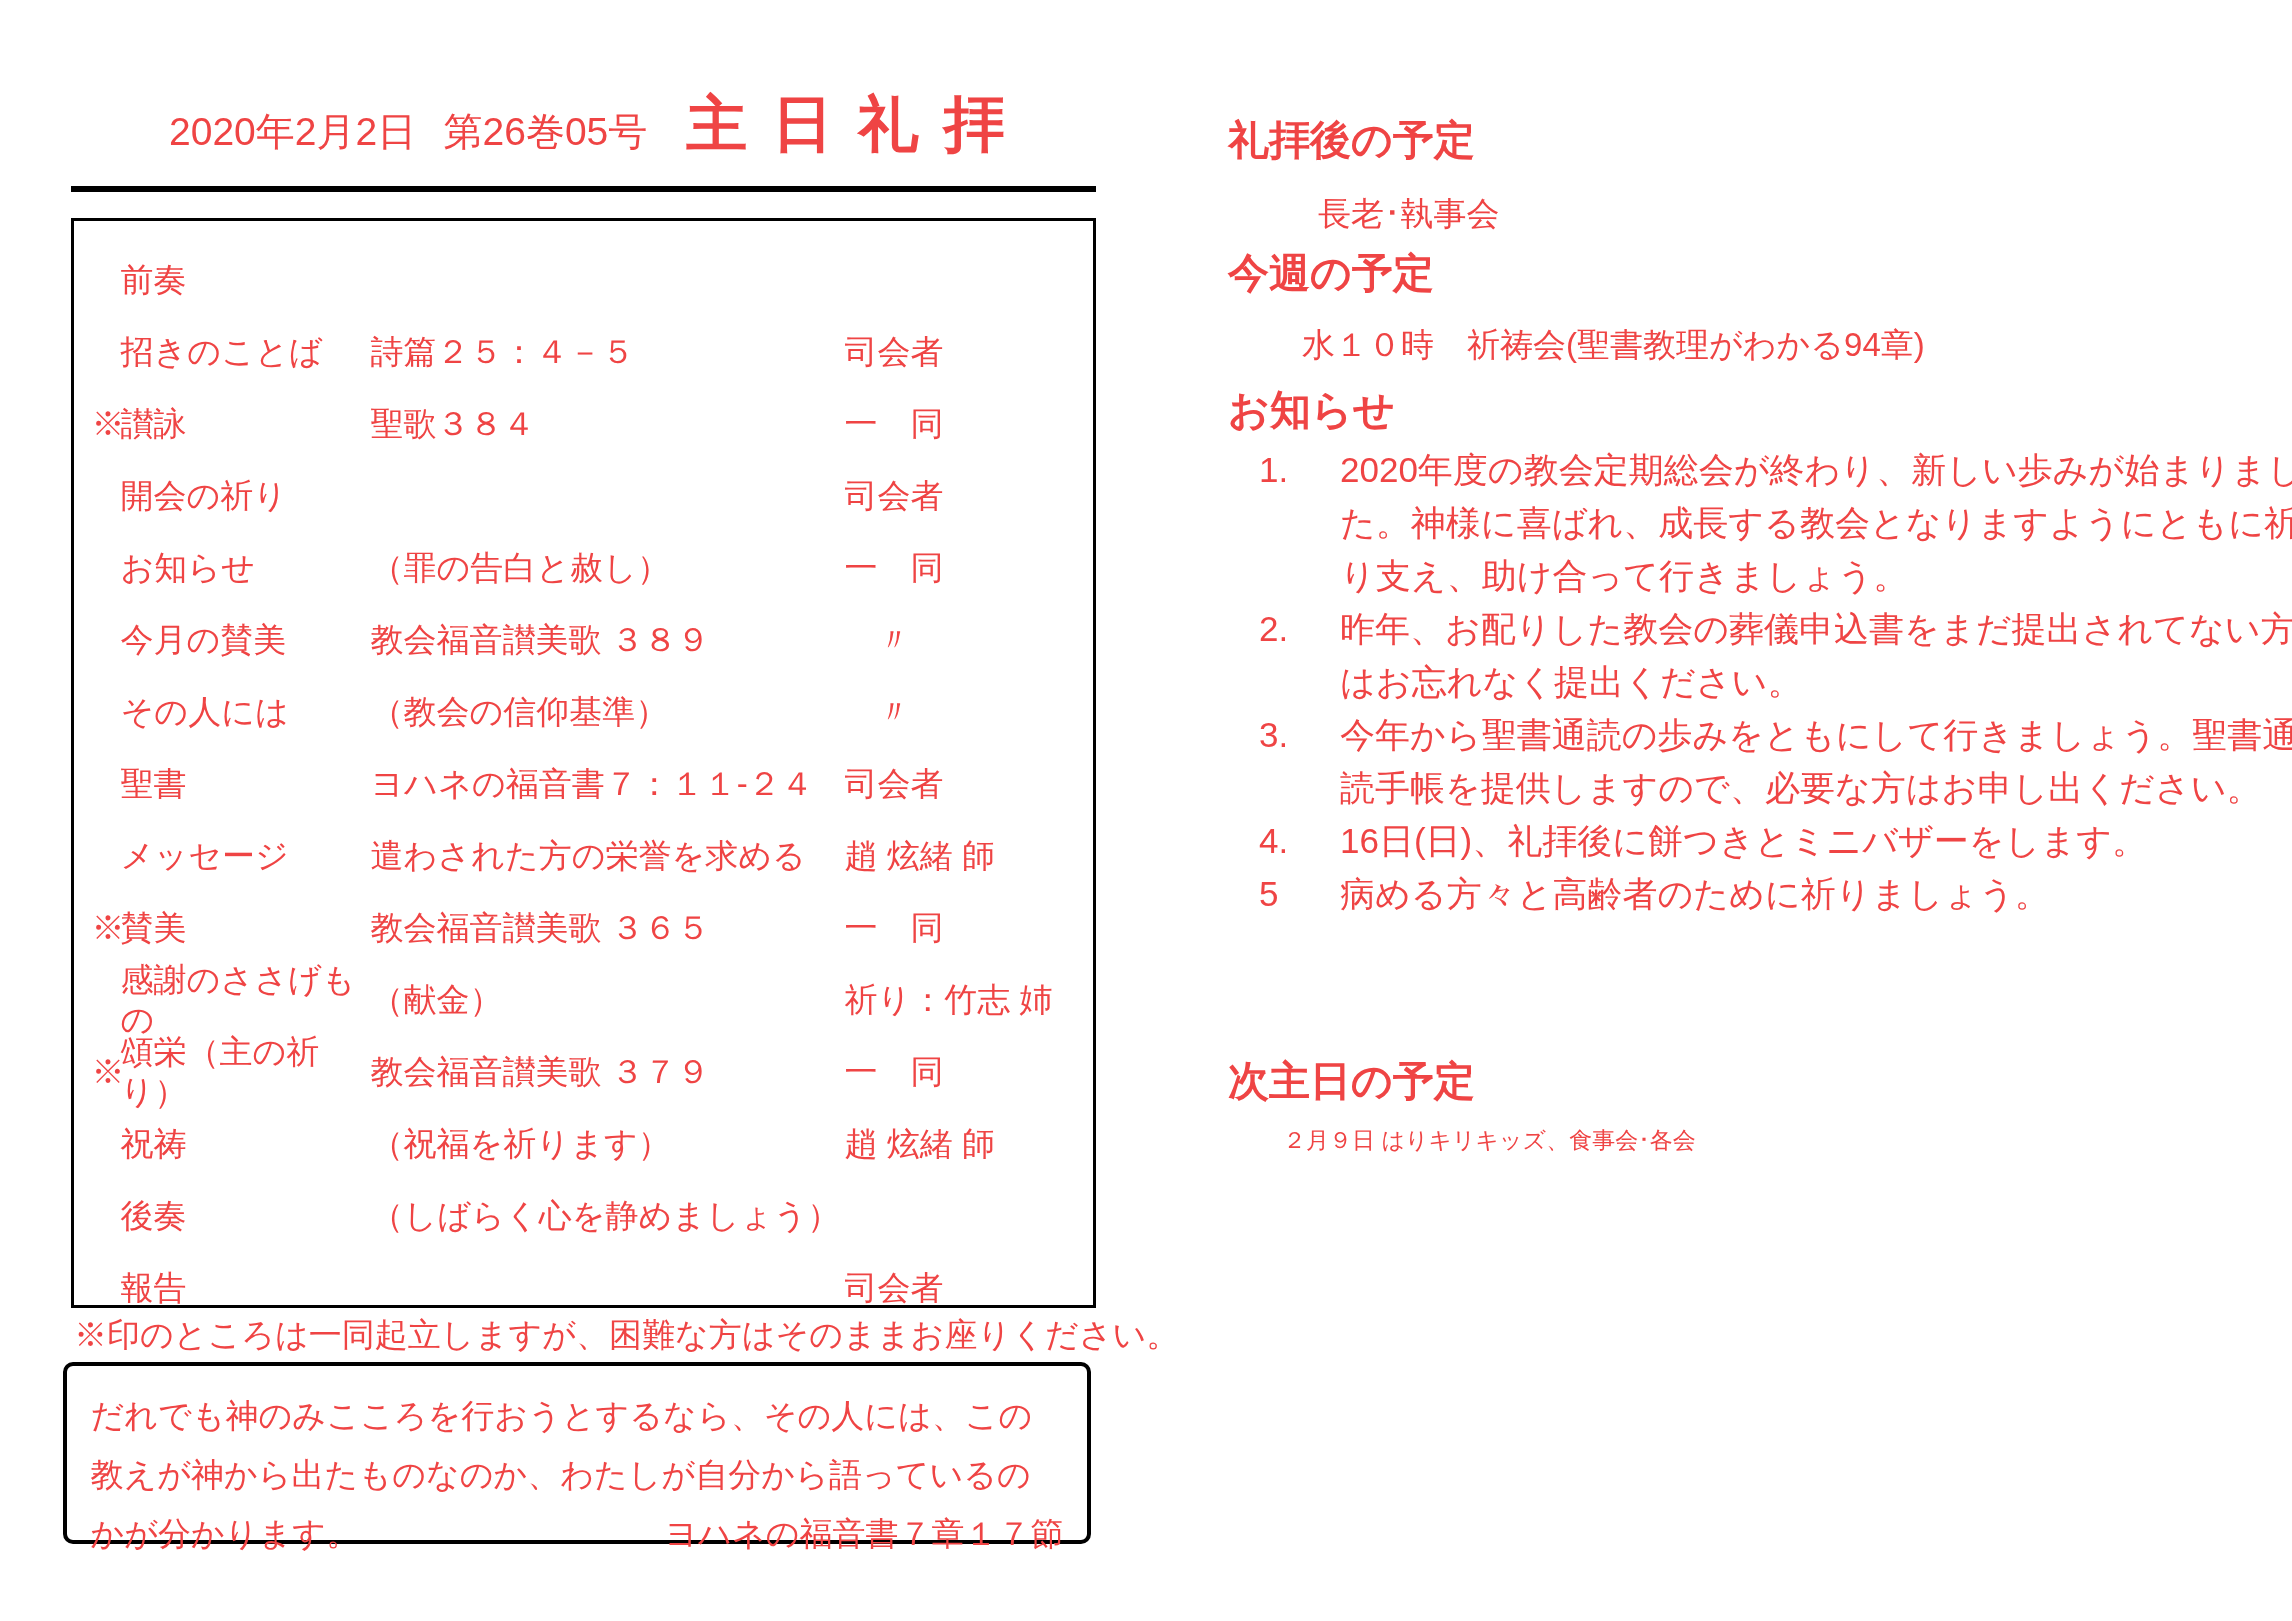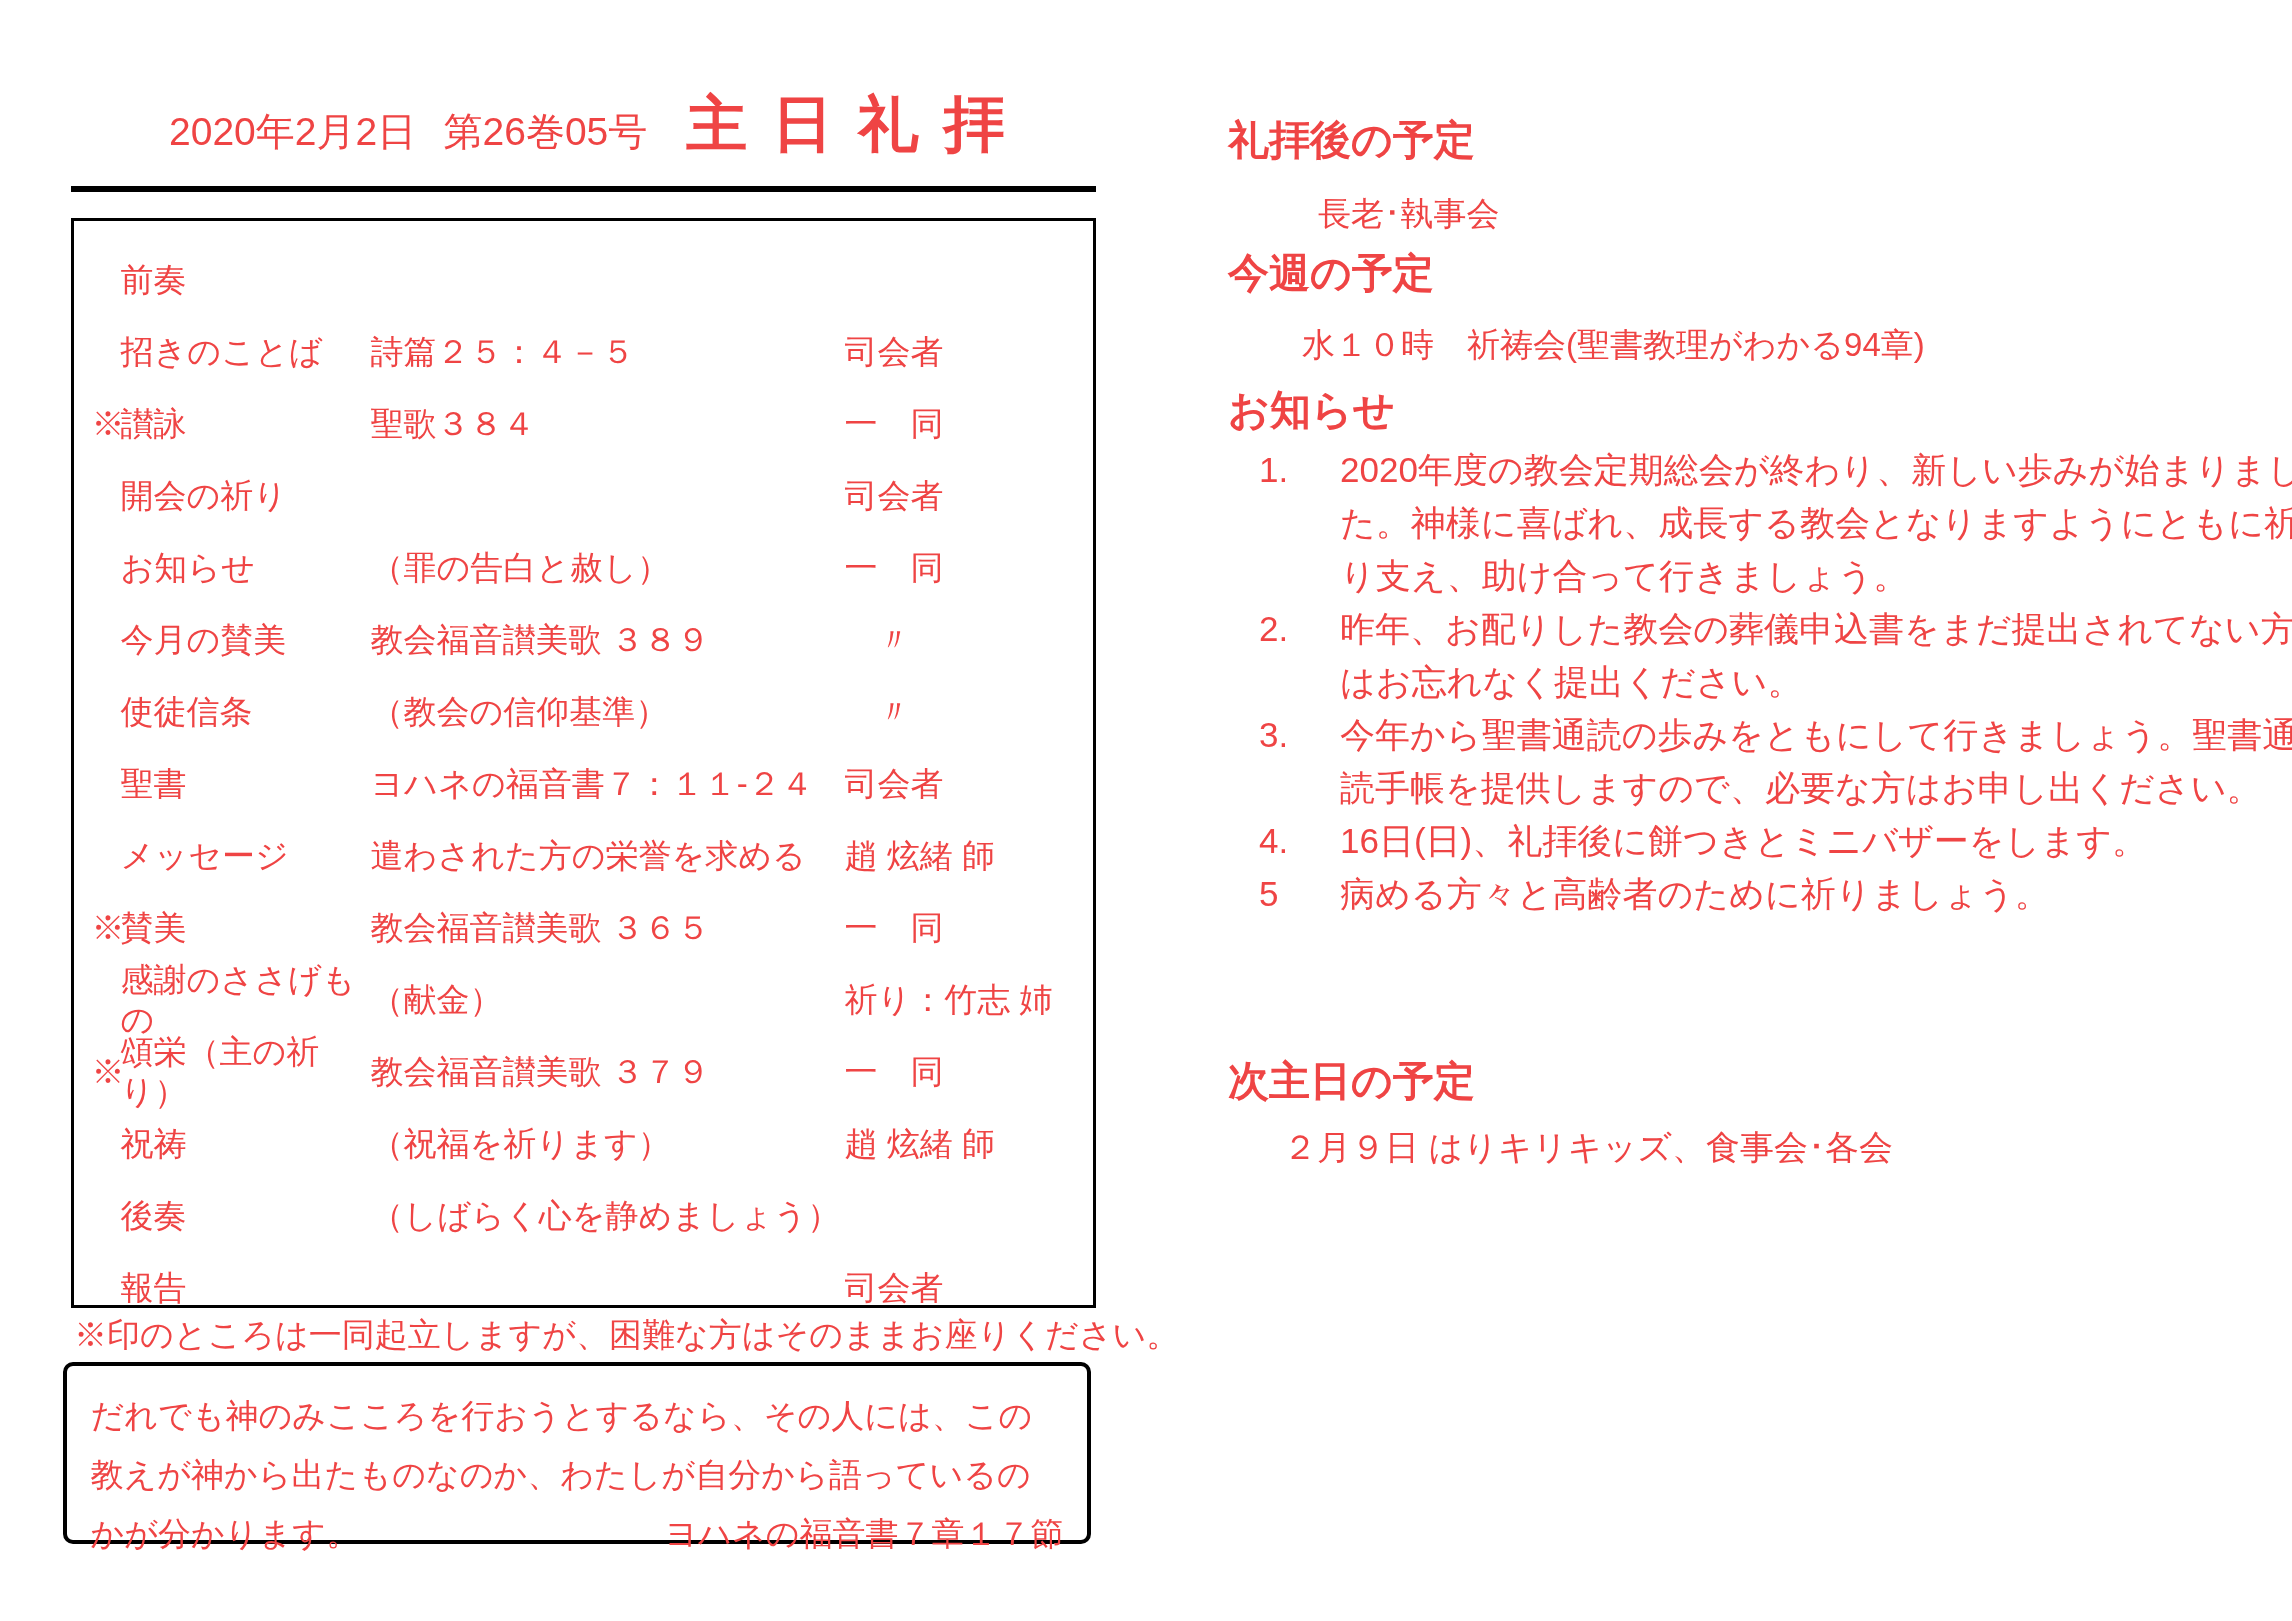--- a/index.html
+++ b/index.html
@@ -51,21 +51,21 @@
   #after-item{top:194px;left:90px;}
   #h-week{top:251px;}
   #week-item{top:325px;left:74px;}
   #h-news{top:388px;}
   .ann-list{position:absolute;top:443px;left:31px;width:1033px;}
   .a-row{display:flex;align-items:flex-start;}
   .a-num{width:61px;flex:0 0 auto;font-size:35px;line-height:53px;}
   .a-text{width:970px;flex:0 0 auto;font-size:35px;line-height:53px;
           overflow-wrap:anywhere;word-break:break-all;margin-left:20px;}
   #h-next{top:1059px;}
-  #next-item{top:1127px;left:55px;font-size:34px;}
+  #next-item{top:1127px;left:55px;font-size:23px;}
 </style>
 </head>
 <body>
 
 <div id="page">
 
   <div class="masthead">
     <span class="date">2020年2月2日</span>
     <span class="issue">第26巻05号</span>
     <span class="title">主 日 礼 拝</span>
@@ -111,21 +111,21 @@
 
       <div class="p-row">
         <span class="p-mark"></span>
         <span class="p-label">今月の賛美</span>
         <span class="p-content">教会福音讃美歌 ３８９</span>
         <span class="p-person">　〃</span>
       </div>
 
       <div class="p-row">
         <span class="p-mark"></span>
-        <span class="p-label">使徒信条</span>
+        <span class="p-label">その人には</span>
         <span class="p-content">（教会の信仰基準）</span>
         <span class="p-person">　〃</span>
       </div>
 
       <div class="p-row">
         <span class="p-mark"></span>
         <span class="p-label">聖書</span>
         <span class="p-content">ヨハネの福音書７：１１-２４</span>
         <span class="p-person">司会者</span>
       </div>

